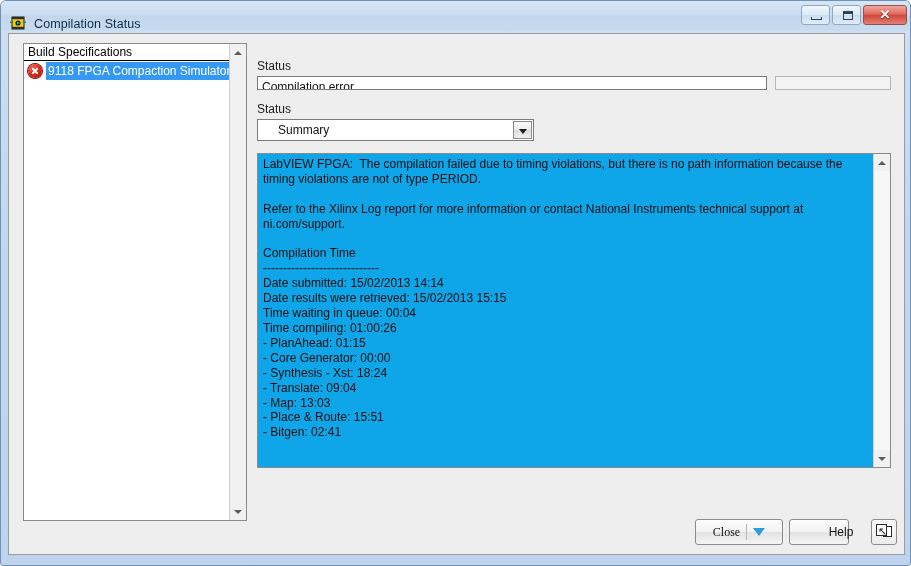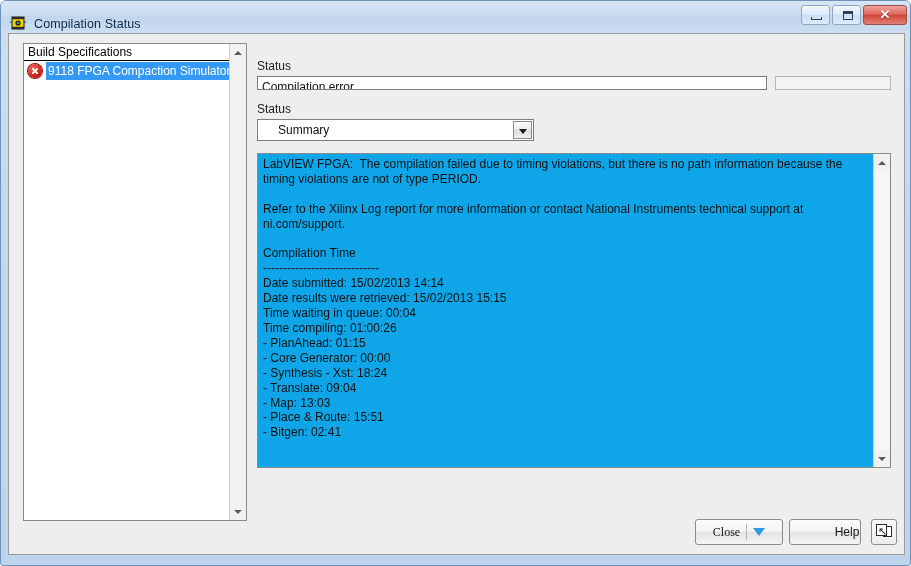--- a/index.html
+++ b/index.html
@@ -356,21 +356,21 @@
     margin-right: 6px;
   }
   .btn-close .caret {
     width: 0; height: 0;
     border-left: 6px solid transparent;
     border-right: 6px solid transparent;
     border-top: 8px solid #2e9be0;
   }
   .btn-help {
     left: 780px;
-    width: 72px;
+    width: 60px;
     padding-left: 44px;
   }
   .btn-resize {
     left: 862px;
     width: 26px;
     background: linear-gradient(to bottom, #fafafa 0%, #ececec 100%);
   }
   .resize-icon {
     position: relative;
     width: 16px; height: 16px;

